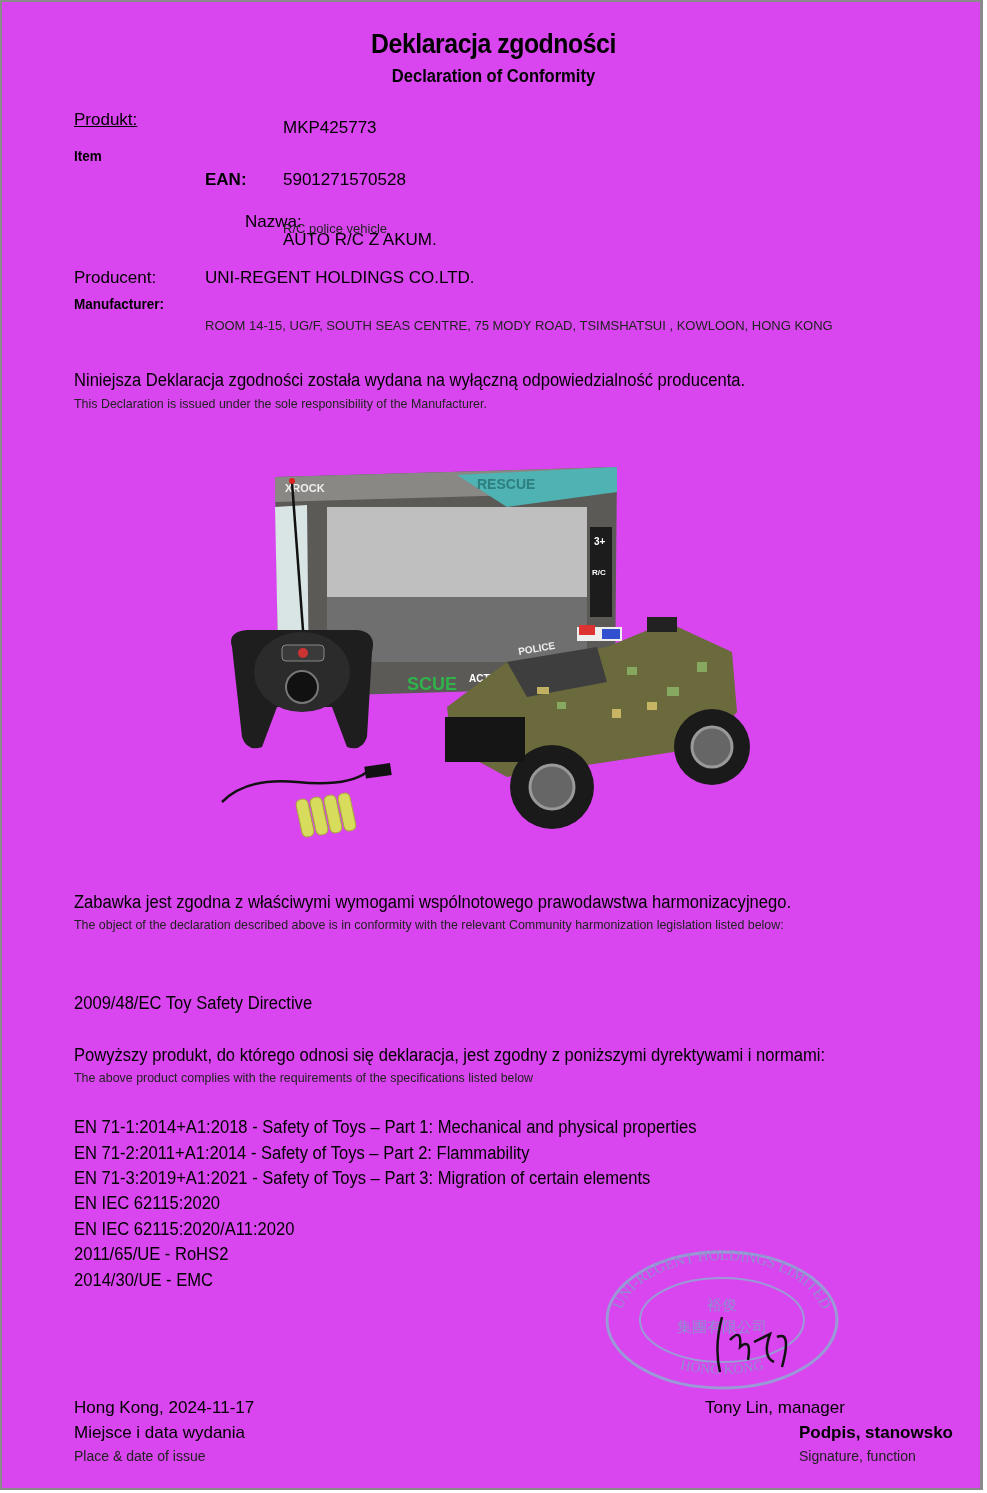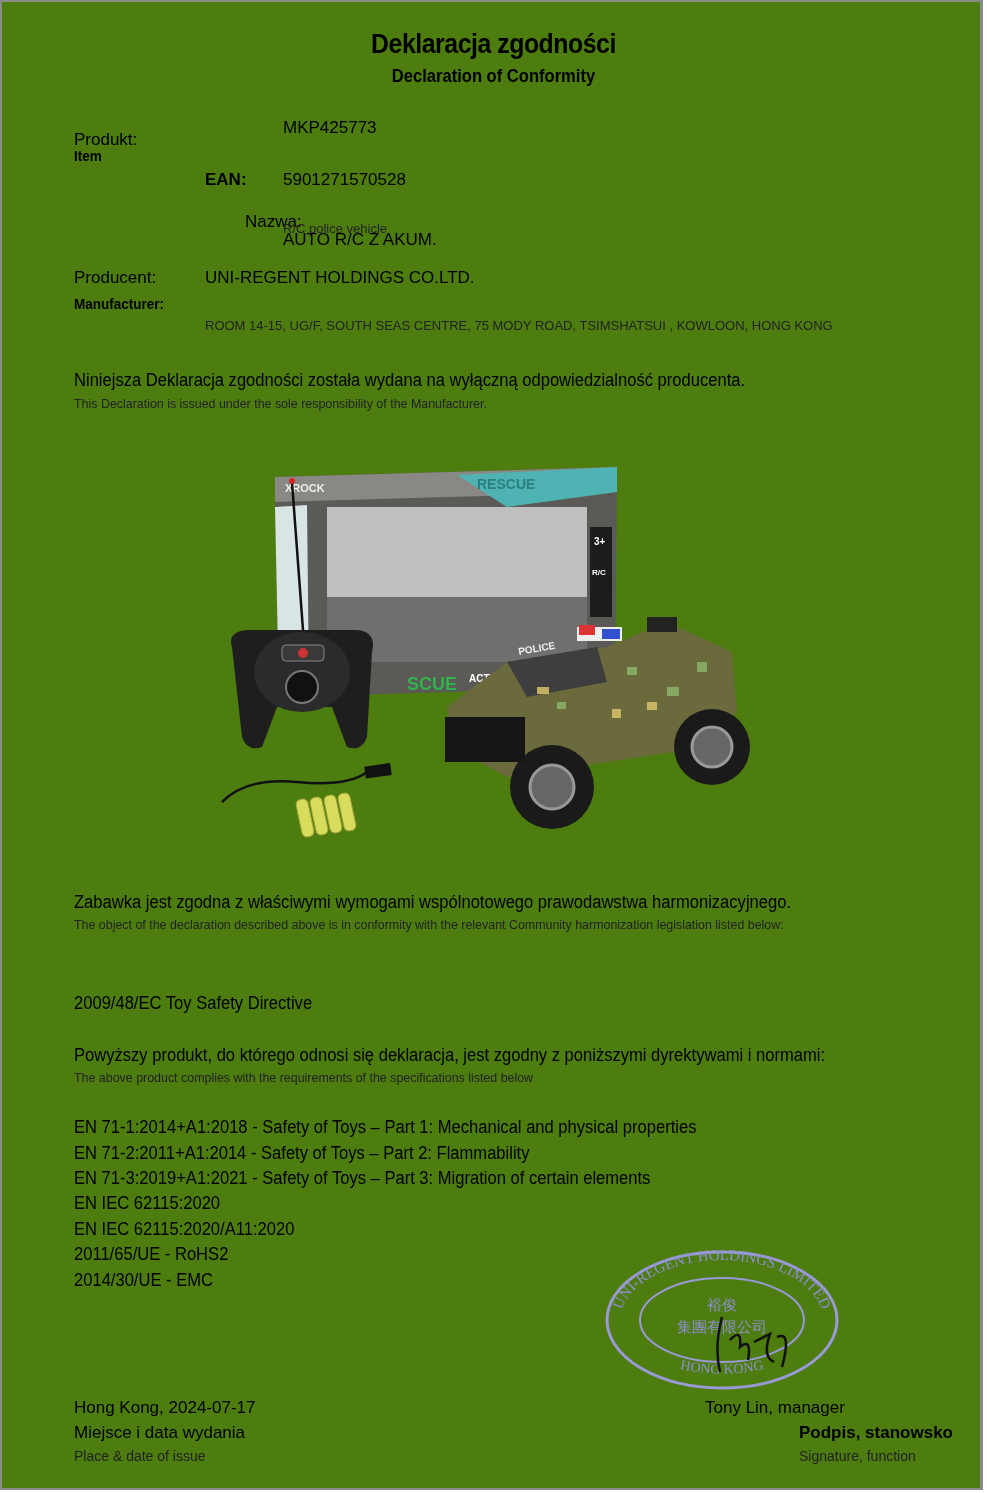--- a/index.html
+++ b/index.html
@@ -1,21 +1,21 @@
 <!DOCTYPE html>
 <html><head>
 <meta charset="utf-8">
 <style>
   html, body { margin: 0; padding: 0; background: #ffffff; }
   body { width: 987px; height: 1493px; position: relative; overflow: hidden; }
   .page {
     position: absolute; left: 0; top: 0; width: 983px; height: 1490px;
     border-left: 2px solid #8a8a8a; border-top: 2px solid #8a8a8a;
     border-right: 3px solid #8a8a8a; border-bottom: 2px solid #8a8a8a;
-    box-sizing: border-box; background: #4d7c0f;
+    box-sizing: border-box; background: #d946ef;
     font-family: "Liberation Sans", sans-serif; color: #000;
   }
   .abs { position: absolute; white-space: nowrap; }
   .title { left: 0; width: 983px; text-align: center; top: 27px; font-size: 27px; font-weight: bold; letter-spacing: -0.5px; transform: scaleX(0.92); }
   .subtitle { left: 0; width: 983px; text-align: center; top: 64px; font-size: 18px; font-weight: bold; transform: scaleX(0.92); }
   .lbl { font-size: 17px; }
   .lbl-sm { font-size: 15px; font-weight: bold; transform: scaleX(0.9); transform-origin: left; }
   .val { font-size: 17px; }
   .val-sm { font-size: 13px; color: #222; }
   .pl { font-size: 18px; transform: scaleX(0.92); transform-origin: left; }
@@ -25,21 +25,21 @@
   .stamp { position: absolute; left: 600px; top: 1240px; width: 240px; height: 150px; }
 </style>
 </head>
 <body>
 
 <div class="page">
 
   <div class="abs title">Deklaracja zgodności</div>
   <div class="abs subtitle">Declaration of Conformity</div>
 
-  <div class="abs lbl" style="left:72px; top:128px;">Produkt:</div>
+  <div class="abs lbl" style="left:72px; top:108px;text-decoration:underline;">Produkt:</div>
   <div class="abs lbl-sm" style="left:72px; top:145px;">Item</div>
   <div class="abs val" style="left:281px; top:116px;">MKP425773</div>
 
   <div class="abs lbl" style="left:203px; top:168px;font-weight:bold;">EAN:</div>
   <div class="abs val" style="left:281px; top:168px;">5901271570528</div>
   <div class="abs lbl" style="left:203px; top:210px;margin-left:40px;">Nazwa:</div>
   <div class="abs val" style="left:281px; top:193px;margin-top:35px;">AUTO R/C Z AKUM.</div>
   <div class="abs val-sm" style="left:281px; top:219px;">R/C police vehicle</div>
 
   <div class="abs lbl" style="left:72px; top:266px;">Producent:</div>
@@ -143,21 +143,21 @@
       <textPath href="#arcTop" startOffset="50%" text-anchor="middle">UNI-REGENT HOLDINGS LIMITED</textPath>
     </text>
     <text font-family="Liberation Serif, serif" font-size="14" fill="#8f8fd0">
       <textPath href="#arcBot" startOffset="50%" text-anchor="middle">HONG KONG</textPath>
     </text>
     <text x="120" y="68" text-anchor="middle" font-family="DejaVu Sans, sans-serif" font-size="15" fill="#8f8fd0">裕俊</text>
     <text x="120" y="90" text-anchor="middle" font-family="DejaVu Sans, sans-serif" font-size="15" fill="#8f8fd0">集團有限公司</text>
     <path d="M120,75 Q112,105 118,130 M128,98 Q140,85 138,105 Q150,95 146,118 M152,100 L168,92 Q160,115 172,120 M175,95 Q190,88 180,125" stroke="#111" stroke-width="2.5" fill="none"></path>
   </svg>
 
-  <div class="abs val" style="left:72px; top:1396px;">Hong Kong, 2024-07-17</div>
+  <div class="abs val" style="left:72px; top:1396px;">Hong Kong, 2024-11-17</div>
   <div class="abs val" style="left:72px; top:1421px;">Miejsce i data wydania</div>
   <div class="abs val-sm" style="left:72px; top:1446px; font-size:14px;">Place &amp; date of issue</div>
 
   <div class="abs val" style="left:703px; top:1396px;">Tony Lin, manager</div>
   <div class="abs val" style="left:797px; top:1421px;font-weight:bold;">Podpis, stanowsko</div>
   <div class="abs val-sm" style="left:797px; top:1446px; font-size:14px;">Signature, function</div>
 
 </div>
 
 </body></html>

